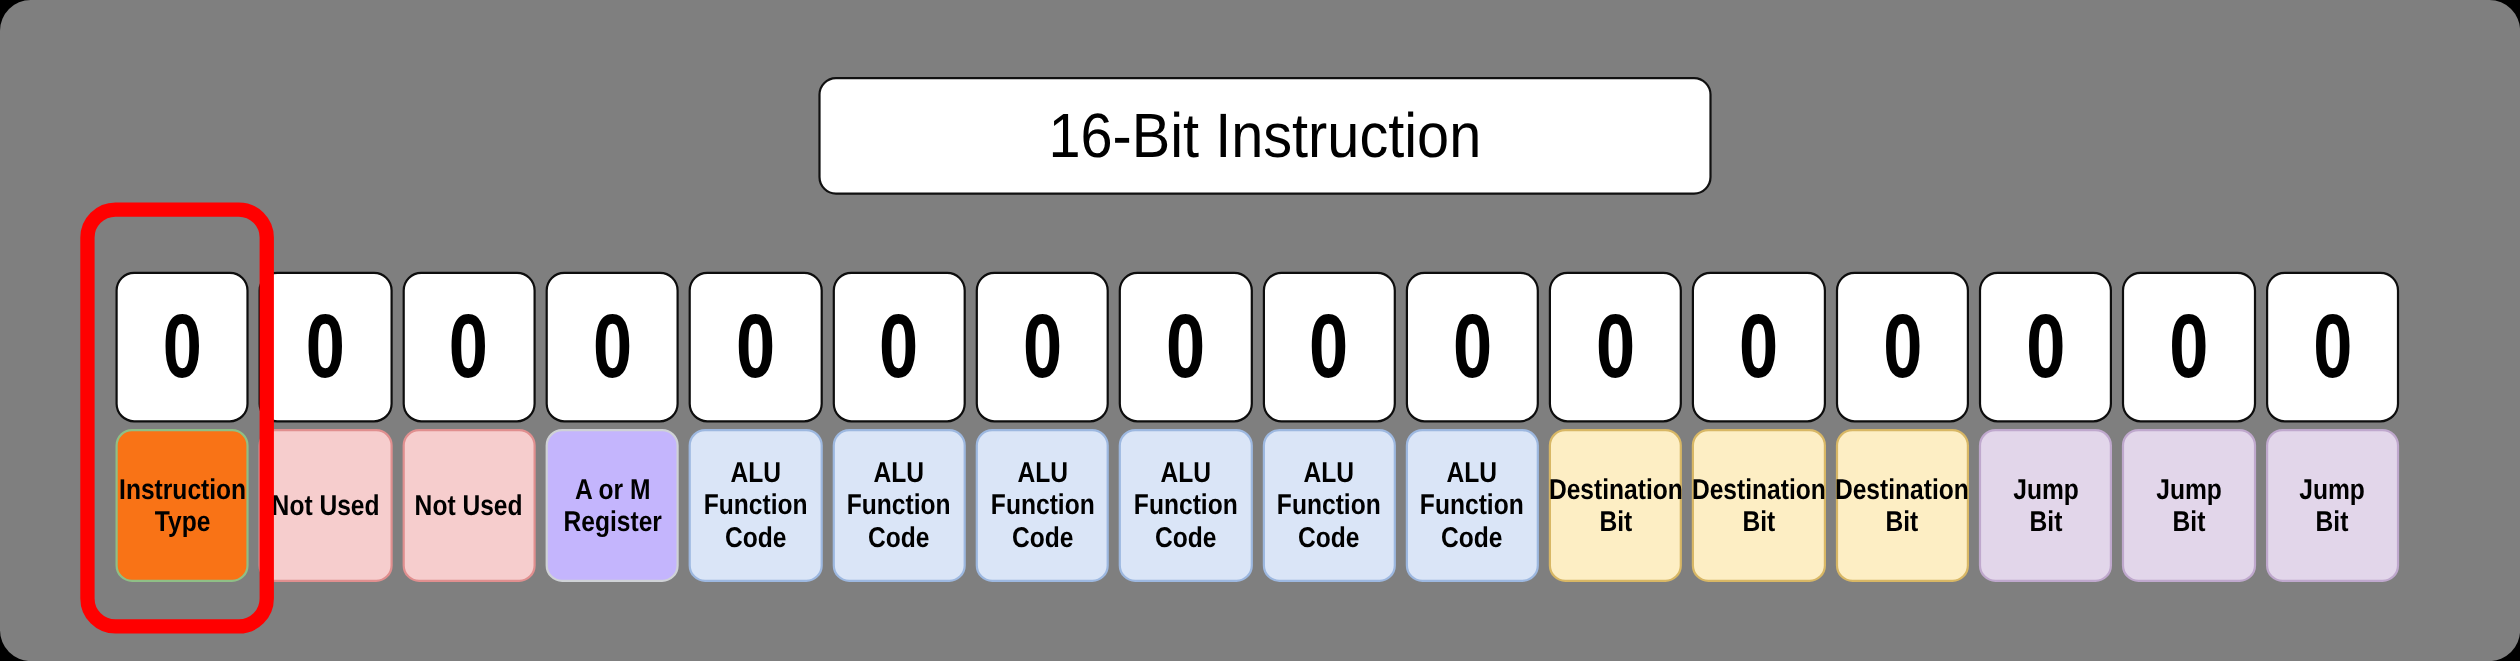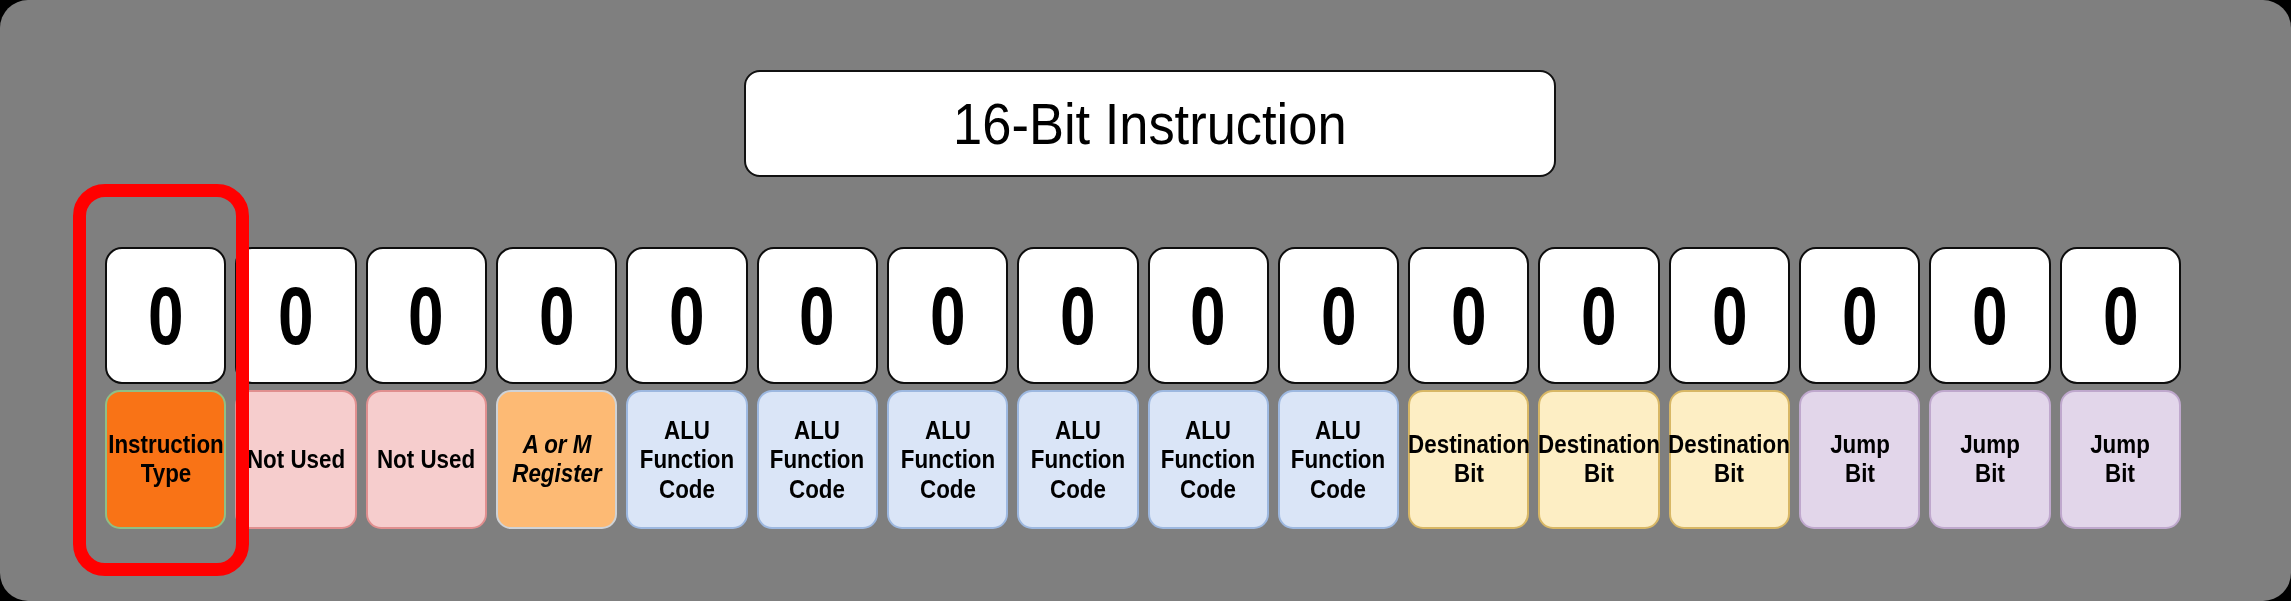--- a/index.html
+++ b/index.html
@@ -201,21 +201,21 @@
         <div class="label-cell" style="background: #f97316; border: 2px solid rgb(143, 191, 134);">
           <div class="label-text">Instruction
 Type</div>
         </div>
         <div class="label-cell" style="background: rgb(246, 205, 205); border: 2px solid rgb(224, 143, 143);">
           <div class="label-text">Not Used</div>
         </div>
         <div class="label-cell" style="background: rgb(246, 205, 205); border: 2px solid rgb(224, 143, 143);">
           <div class="label-text">Not Used</div>
         </div>
-        <div class="label-cell" style="background: #fdba74; border: 2px solid rgb(207, 210, 214); font-style: italic;">
+        <div class="label-cell" style="background: #c4b5fd; border: 2px solid rgb(207, 210, 214);">
           <div class="label-text">A or M
 Register</div>
         </div>
         <div class="label-cell" style="background: rgb(218, 229, 247); border: 2px solid rgb(157, 184, 224);">
           <div class="label-text">ALU
 Function
 Code</div>
         </div>
         <div class="label-cell" style="background: rgb(218, 229, 247); border: 2px solid rgb(157, 184, 224);">
           <div class="label-text">ALU

